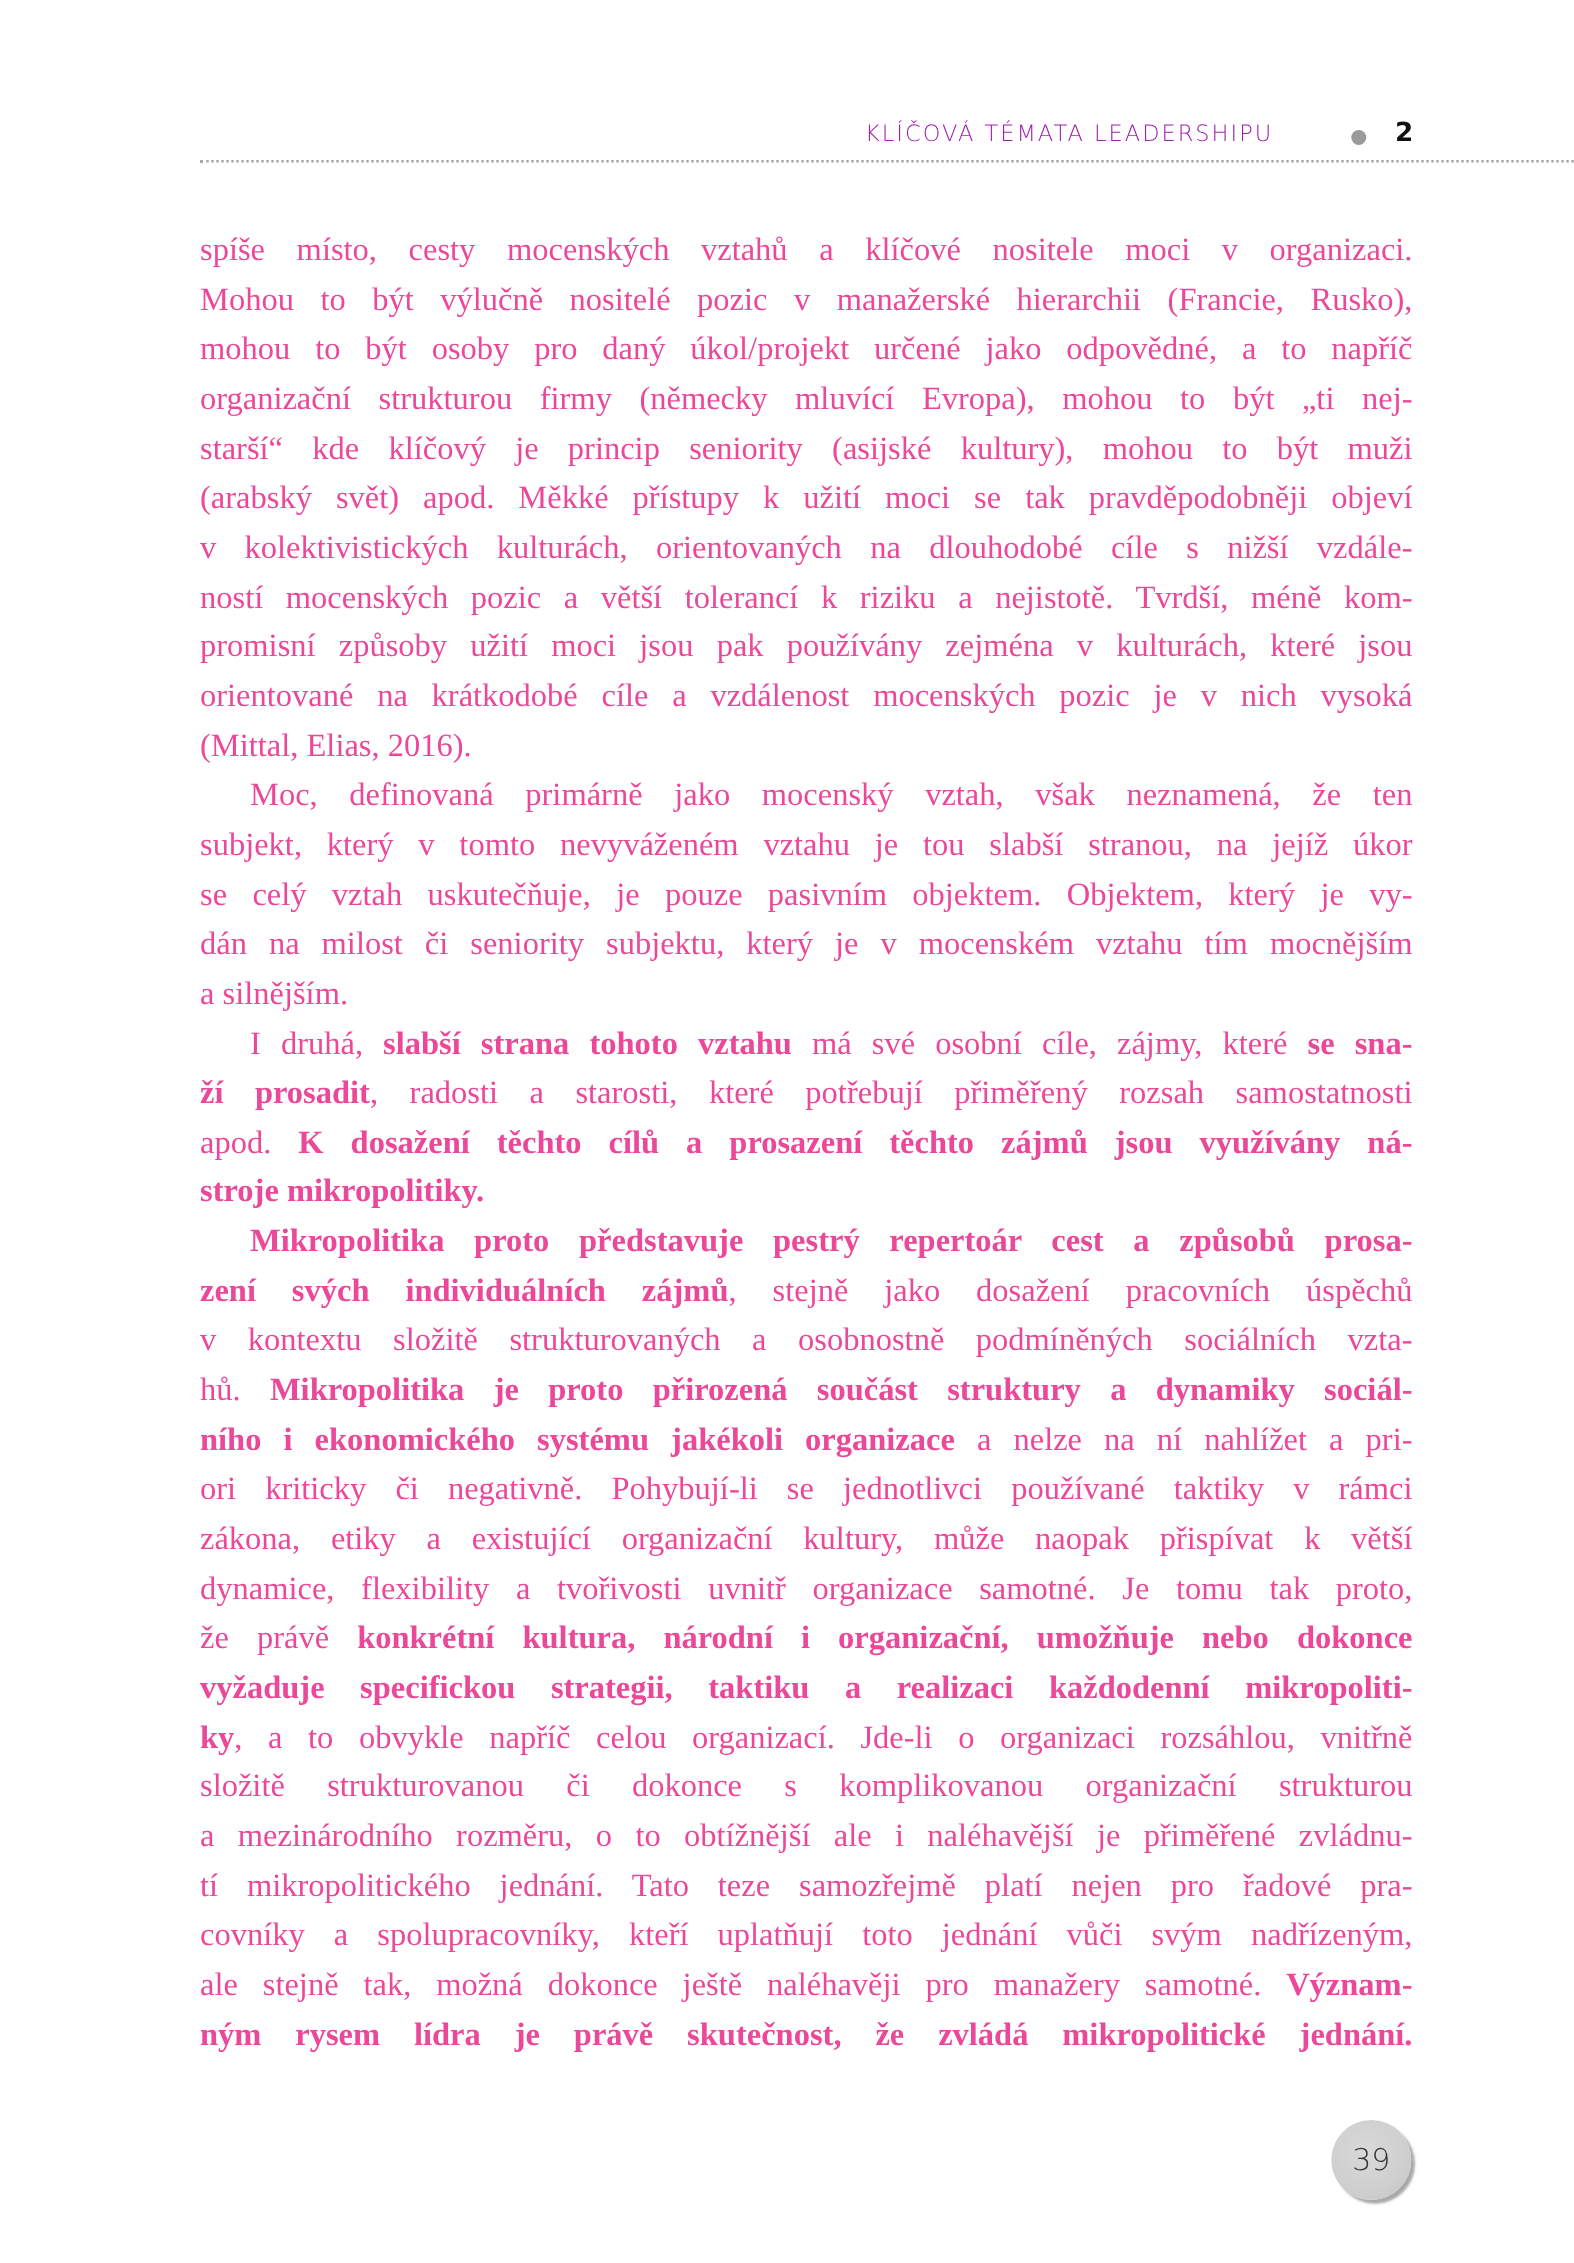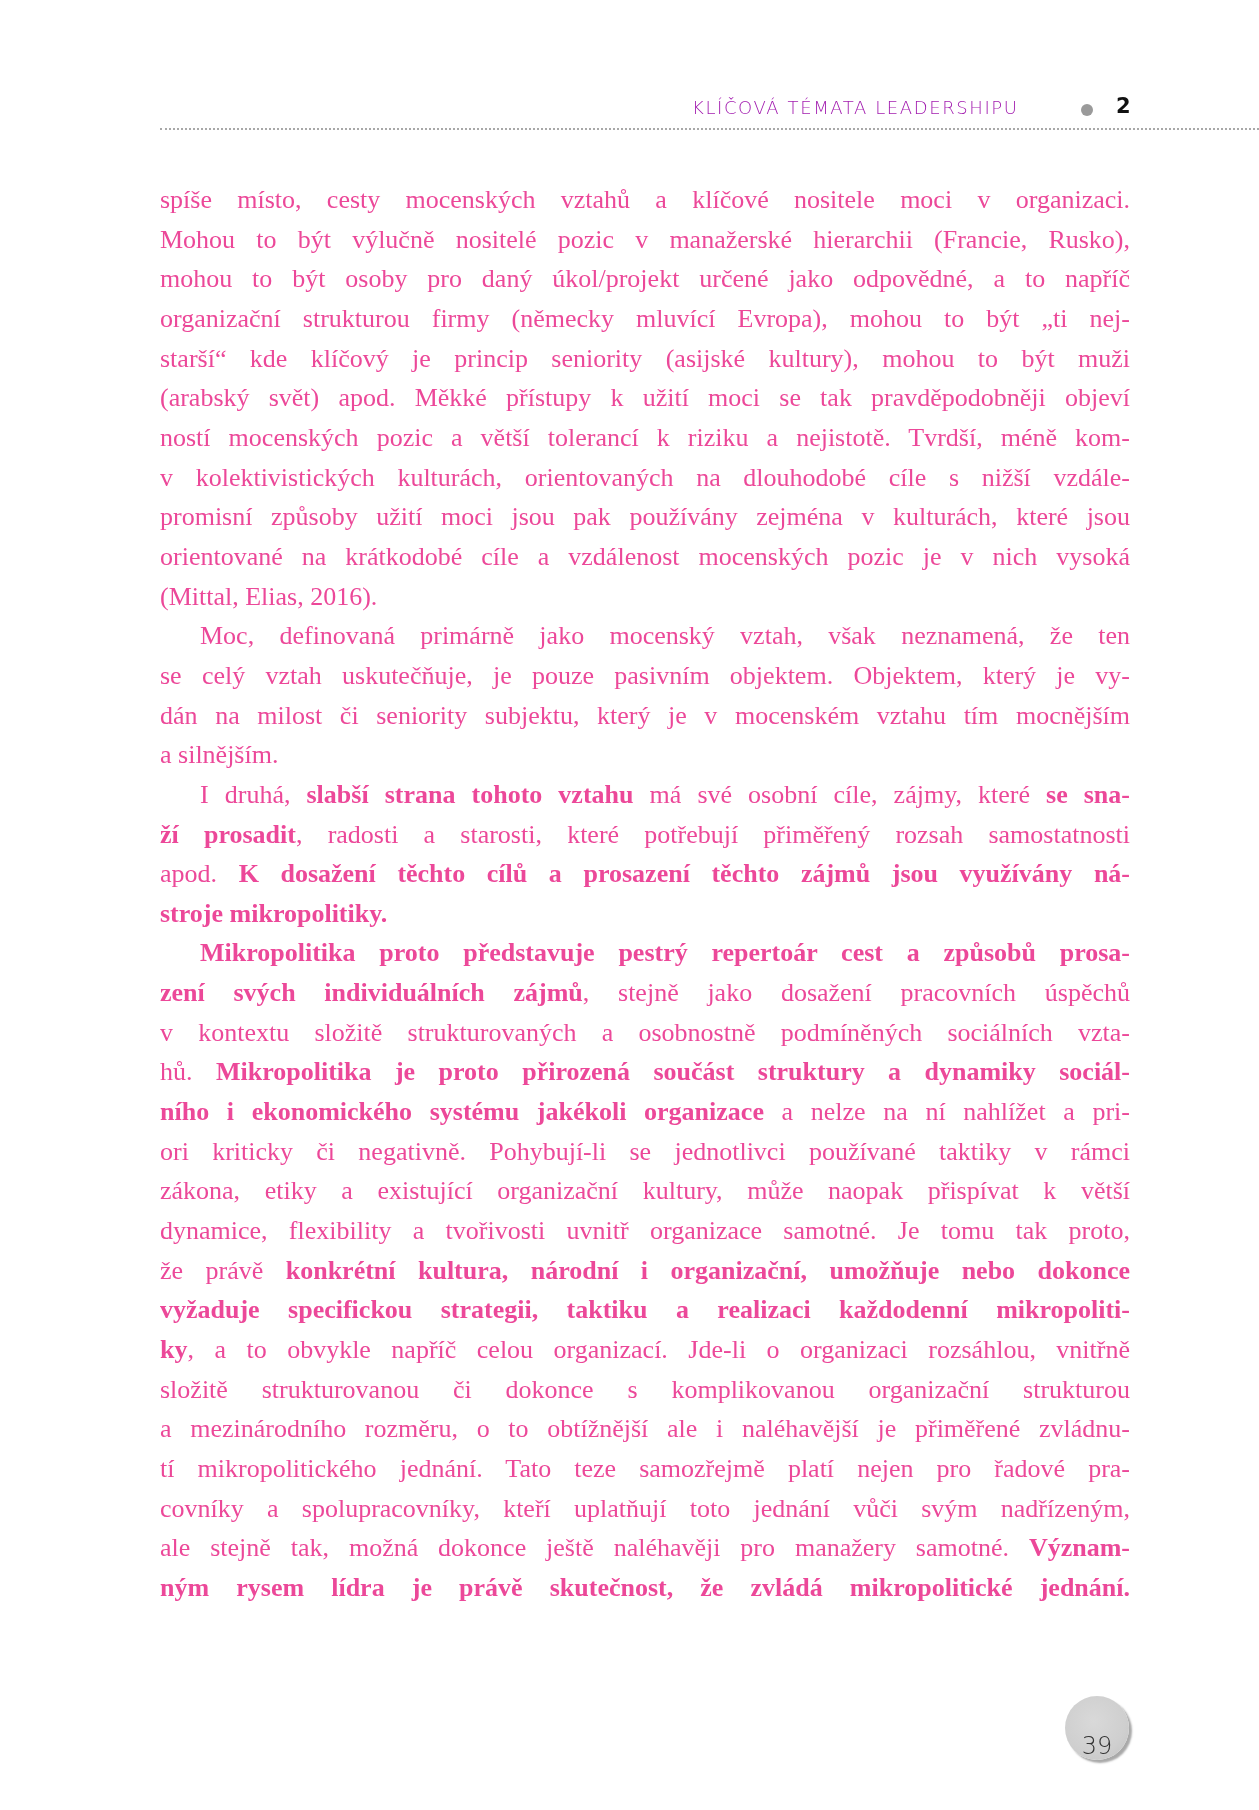--- a/index.html
+++ b/index.html
@@ -36,21 +36,21 @@
     overflow: visible;
   }
   .line.last { text-align-last: left; }
   .line.indent { padding-left: 40px; }
   .b { font-weight: bold; }
   .page-number {
     position: absolute; left: 1065px; top: 1696px;
     width: 64px; height: 64px; border-radius: 50%;
     background: radial-gradient(circle at 45% 40%, #d9d9d9 0%, #cfcfcf 60%, #c2c2c2 100%);
     box-shadow: 3px 3px 2px #a9a9a9;
-    display: flex; align-items: flex-end; justify-content: center;
+    display: flex; align-items: center; justify-content: center;
   }
   .page-number span {
     font-family: "DejaVu Sans", sans-serif; font-weight: 200;
     font-size: 24px; color: #333;
   }
 </style>
 </head>
 <body>
 
 <header class="running-head">
@@ -61,28 +61,29 @@
 <div class="rh-rule"></div>
 
 <main class="body-text" id="body-text">
     <div>
       <span class="line"><span>spíše místo, cesty mocenských vztahů a klíčové nositele moci v organizaci.</span></span>
       <span class="line"><span>Mohou to být výlučně nositelé pozic v manažerské hierarchii (Francie, Rusko),</span></span>
       <span class="line"><span>mohou to být osoby pro daný úkol/projekt určené jako odpovědné, a to napříč</span></span>
       <span class="line"><span>organizační strukturou firmy (německy mluvící Evropa), mohou to být „ti nej-</span></span>
       <span class="line"><span>starší“ kde klíčový je princip seniority (asijské kultury), mohou to být muži</span></span>
       <span class="line"><span>(arabský svět) apod. Měkké přístupy k užití moci se tak pravděpodobněji objeví</span></span>
+      <span class="line"><span>v kolektivistických kulturách, orientovaných na dlouhodobé cíle s nižší vzdále-</span></span>
       <span class="line"><span>ností mocenských pozic a větší tolerancí k riziku a nejistotě. Tvrdší, méně kom-</span></span>
-      <span class="line"><span>v kolektivistických kulturách, orientovaných na dlouhodobé cíle s nižší vzdále-</span></span>
       <span class="line"><span>promisní způsoby užití moci jsou pak používány zejména v kulturách, které jsou</span></span>
       <span class="line"><span>orientované na krátkodobé cíle a vzdálenost mocenských pozic je v nich vysoká</span></span>
       <span class="line last"><span>(Mittal, Elias, 2016).</span></span>
     </div>
     <div>
       <span class="line indent"><span>Moc, definovaná primárně jako mocenský vztah, však neznamená, že ten</span></span>
+      <span class="line"><span>subjekt, který v tomto nevyváženém vztahu je tou slabší stranou, na jejíž úkor</span></span>
       <span class="line"><span>se celý vztah uskutečňuje, je pouze pasivním objektem. Objektem, který je vy-</span></span>
       <span class="line"><span>dán na milost či seniority subjektu, který je v mocenském vztahu tím mocnějším</span></span>
       <span class="line last"><span>a silnějším.</span></span>
     </div>
     <div>
       <span class="line indent"><span>I druhá, </span><span class="b">slabší strana tohoto vztahu</span><span> má své osobní cíle, zájmy, které </span><span class="b">se sna-</span></span>
       <span class="line"><span class="b">ží prosadit</span><span>, radosti a starosti, které potřebují přiměřený rozsah samostatnosti</span></span>
       <span class="line"><span>apod. </span><span class="b">K dosažení těchto cílů a prosazení těchto zájmů jsou využívány ná-</span></span>
       <span class="line last"><span class="b">stroje mikropolitiky.</span></span>
     </div>

